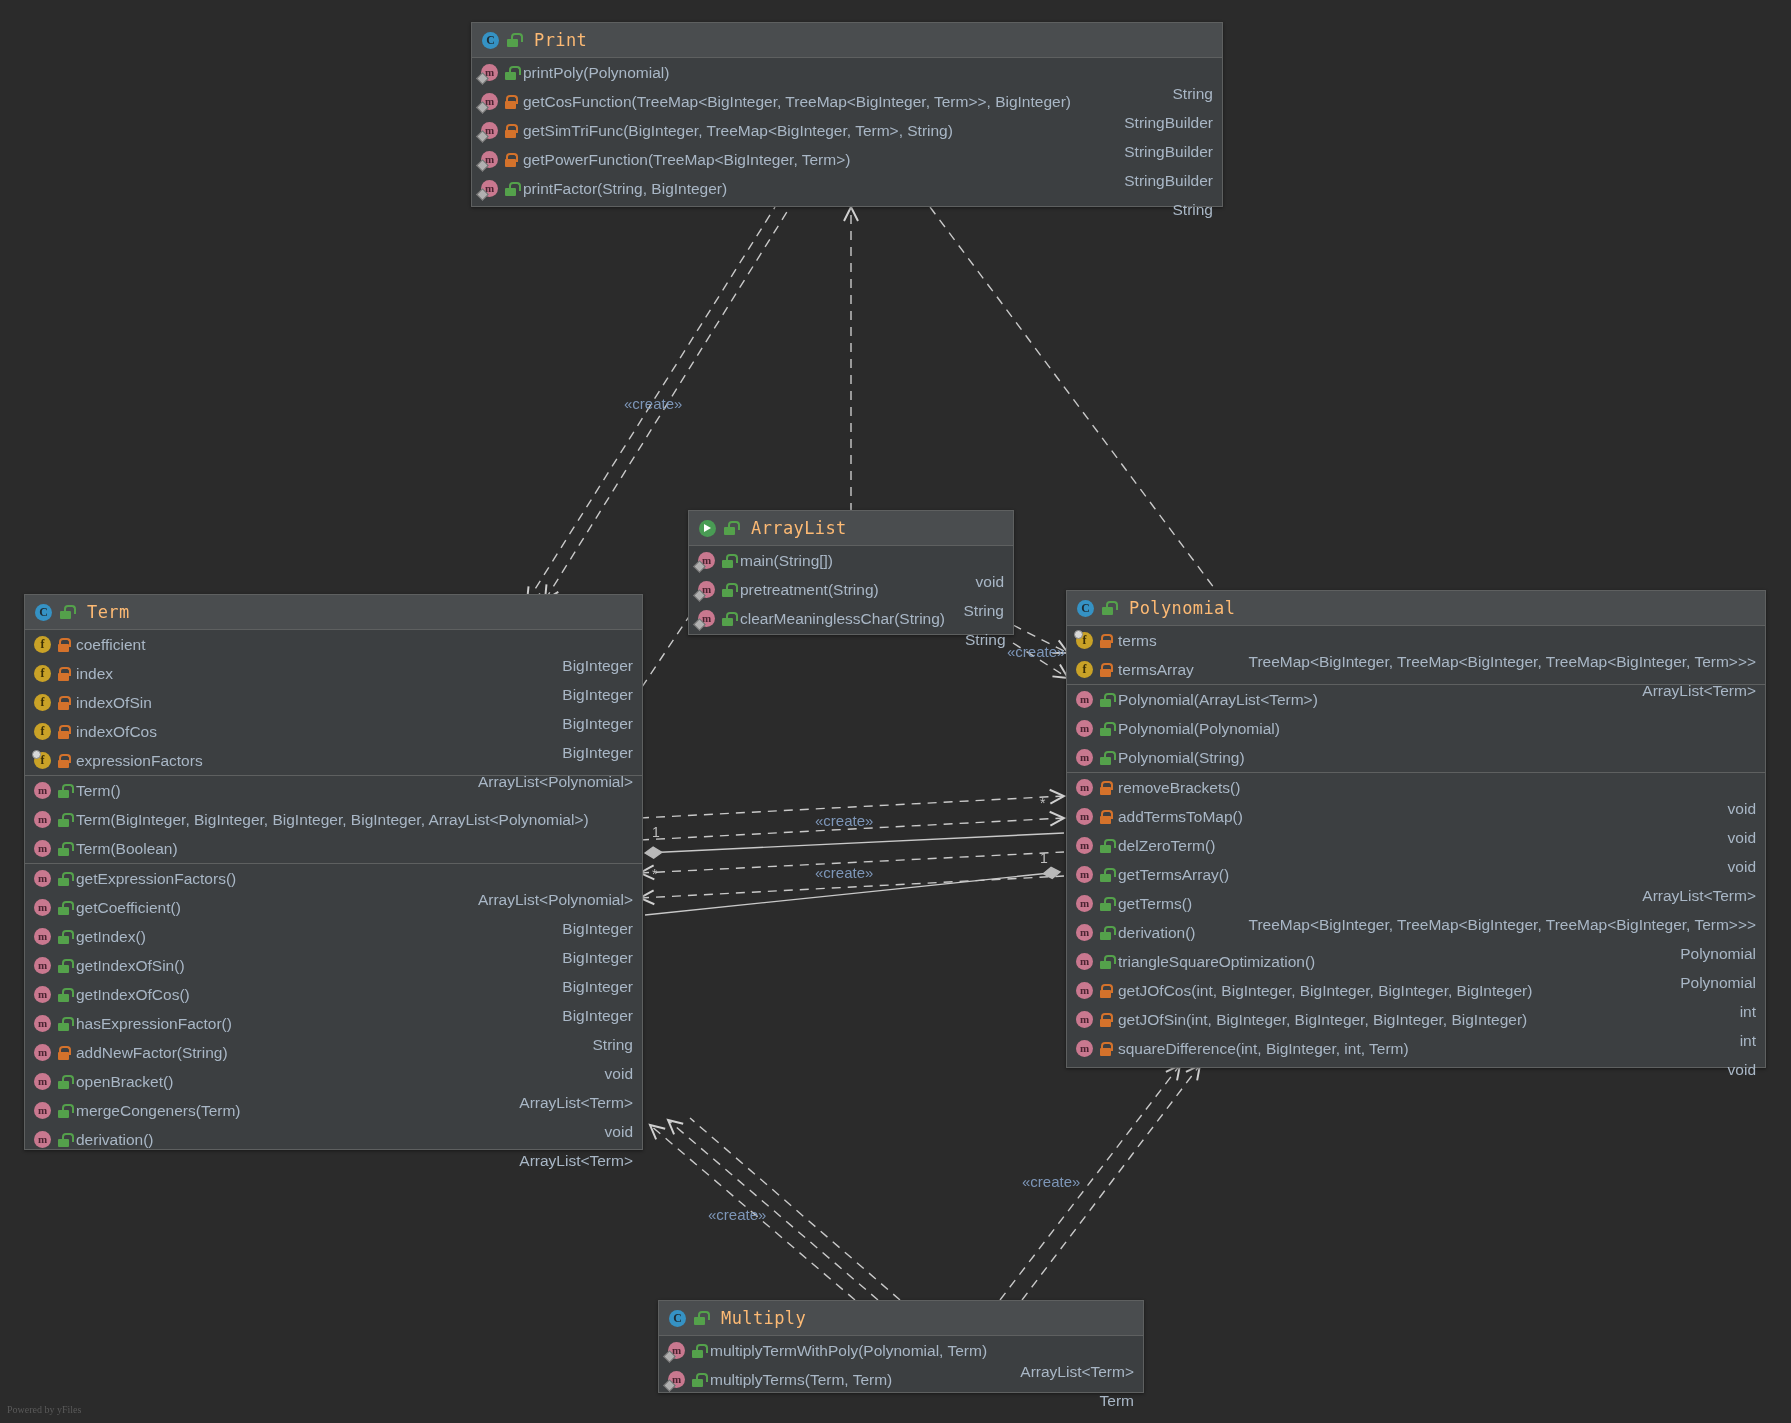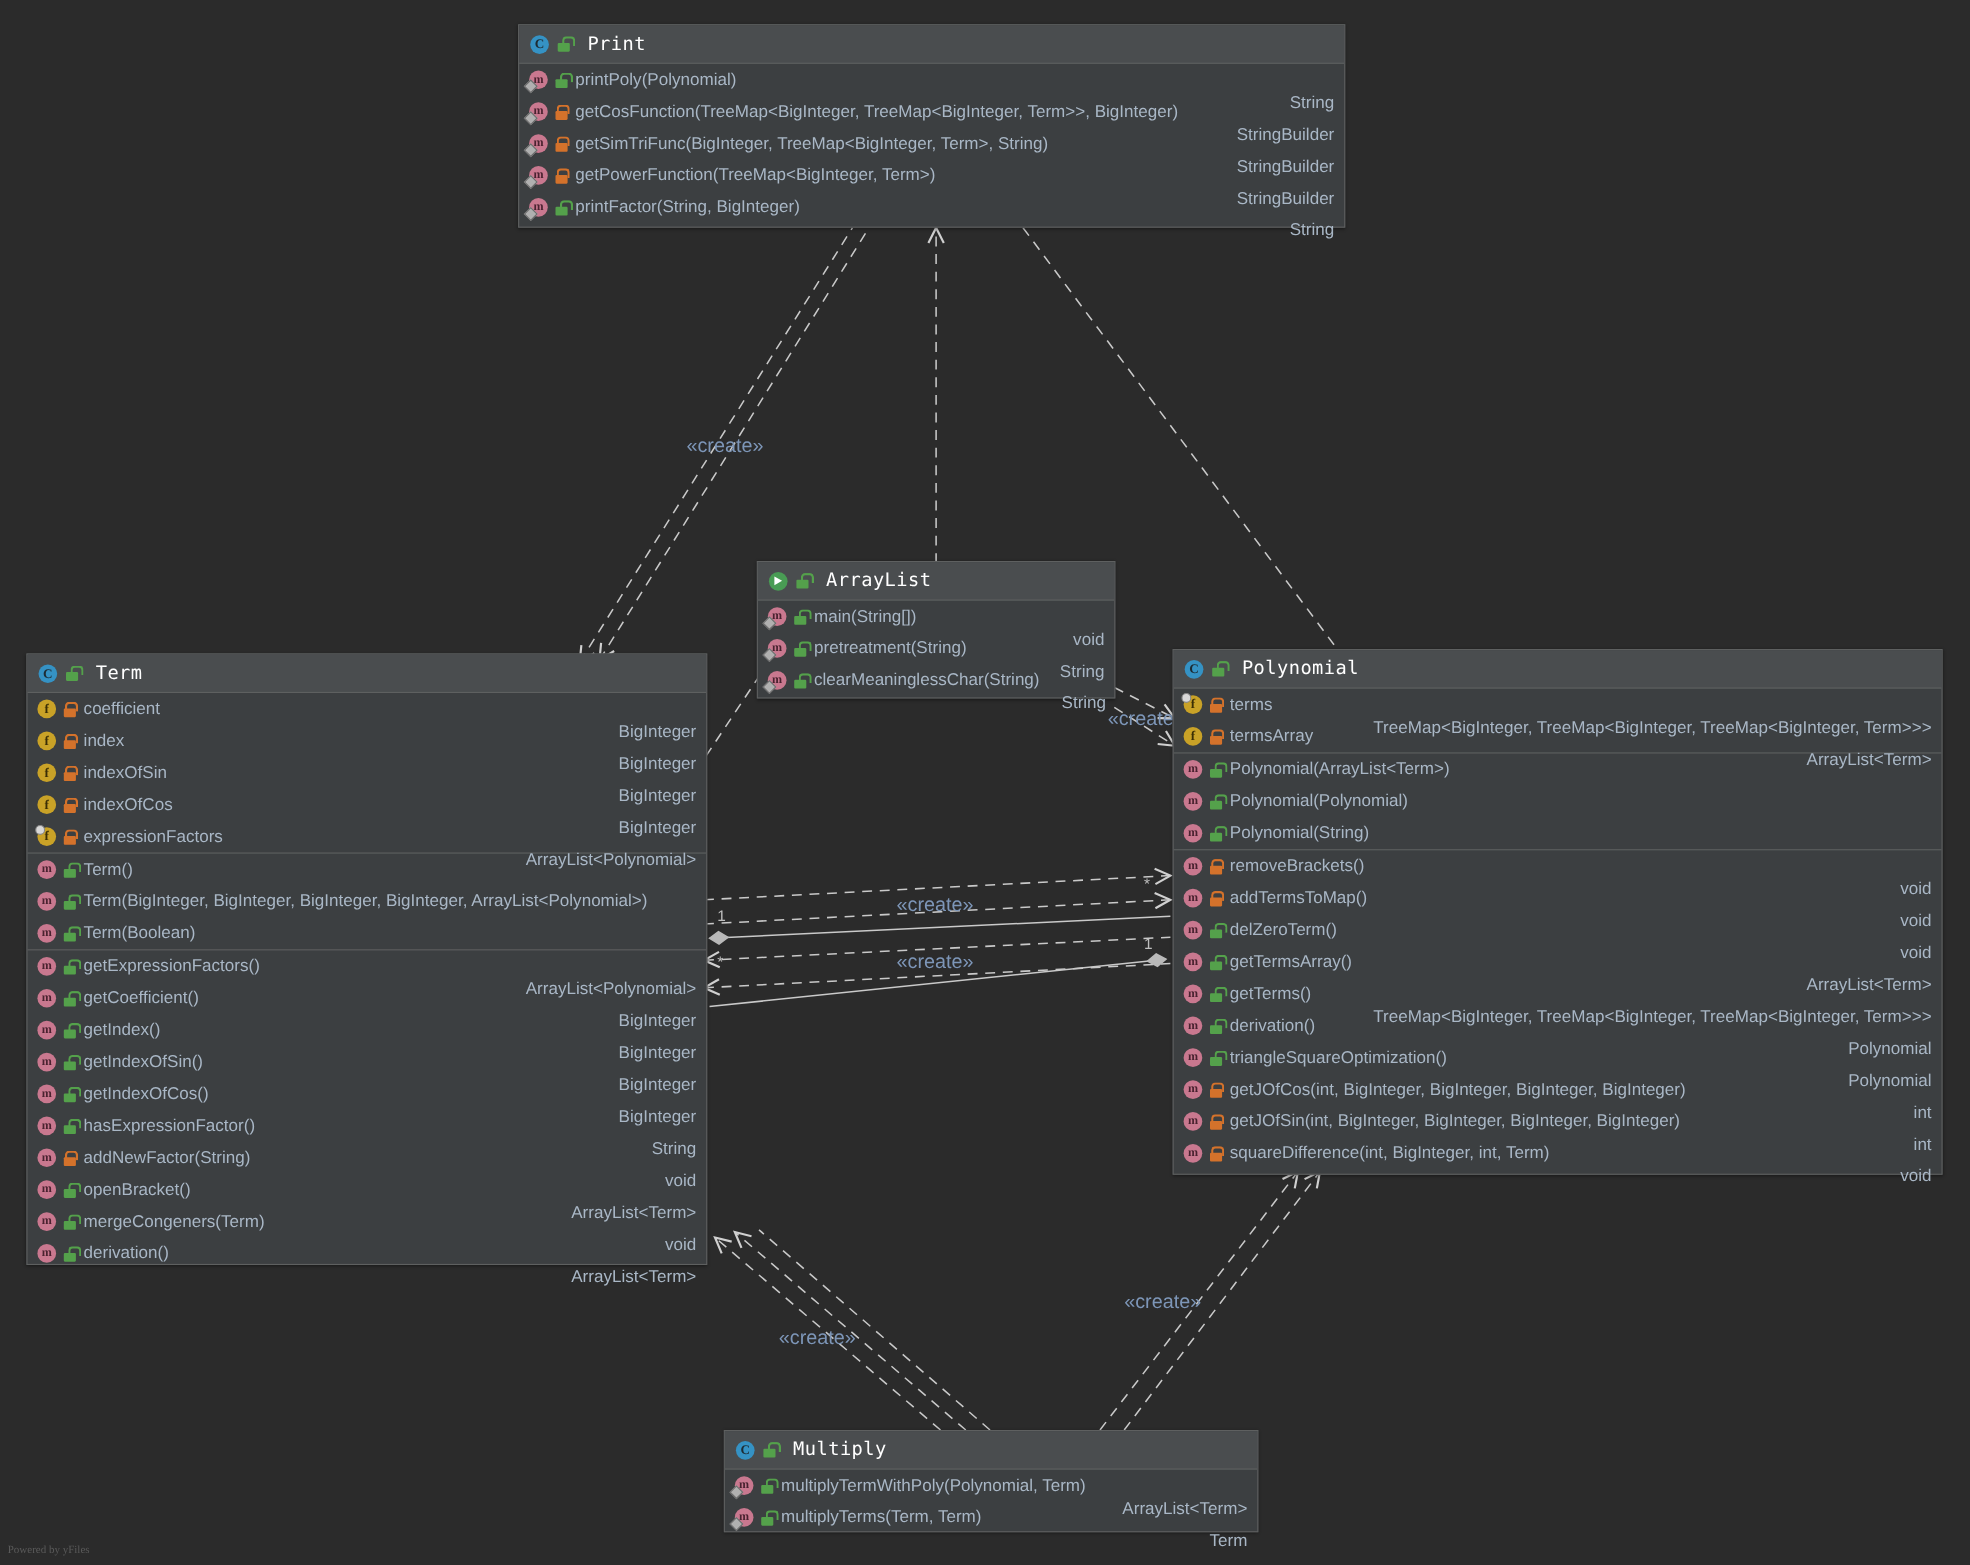--- a/index.html
+++ b/index.html
@@ -23,21 +23,21 @@
   .uml .hdr{
     background:#4a4d4f;
     border-bottom:1px solid #5e6060;
     height:34px;
     display:flex;align-items:center;
     padding:0 10px;
     gap:7px;
   }
   .uml .hdr .cname{
     font-family:"DejaVu Sans Mono","Liberation Mono",monospace;
-    font-size:17px;color:#ffffff;letter-spacing:.4px;
+    font-size:17px;color:#fdba74;letter-spacing:.4px;
     margin-left:8px;
   }
   .section{border-bottom:1px solid #5e6060;}
   .section:last-child{border-bottom:none;}
   .row{
     height:29px;
     display:flex;align-items:center;
     padding:0 9px 0 9px;
     gap:6px;
     font-size:15.5px;
@@ -74,21 +74,21 @@
   .lock{width:13px;height:14px;position:relative;flex:0 0 auto;}
   .lock .body{position:absolute;left:1px;bottom:0;width:11px;height:8px;border-radius:1px;}
   .lock .shackle{position:absolute;width:8px;height:7px;border:2px solid;border-bottom:none;
     border-radius:4px 4px 0 0;background:transparent;}
   .lock.pub .body{background:#54a14b;}
   .lock.pub .shackle{left:5px;top:0px;border-color:#54a14b;}
   .lock.priv .body{background:#d4722b;}
   .lock.priv .shackle{left:2px;top:0px;border-color:#d4722b;}
 
   .edge-label{
-    position:absolute;font-size:18px;color:#7d96b8;
+    position:absolute;font-size:15px;color:#7d96b8;
     font-family:"Liberation Sans",sans-serif;white-space:nowrap;
   }
   .mult-label{
     position:absolute;font-size:14px;color:#bfbfbf;
     font-family:"Liberation Sans",sans-serif;
   }
   .footer{
     position:absolute;left:7px;bottom:8px;
     font-size:10px;color:#5a5a5a;
     font-family:Liberation Serif, serif;

